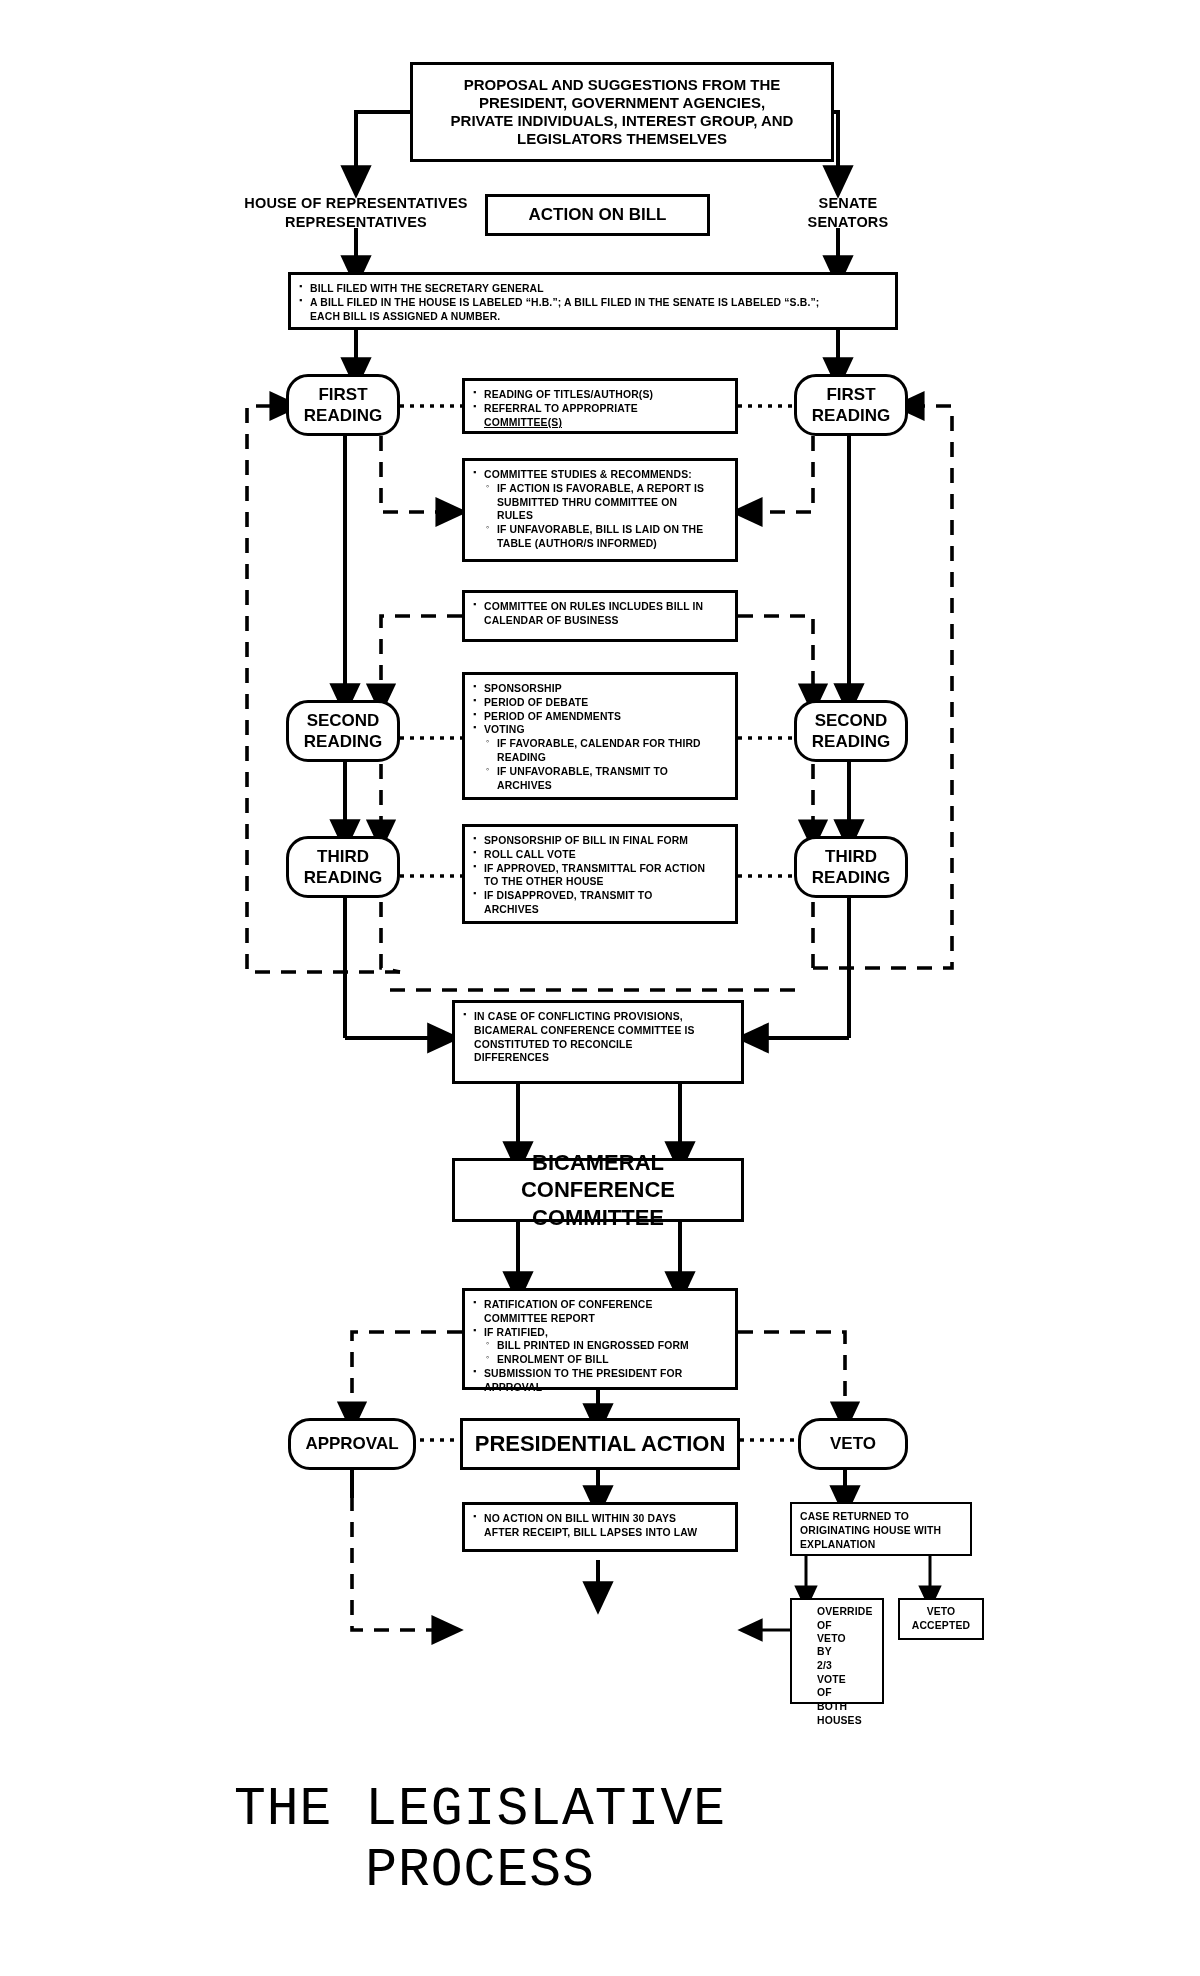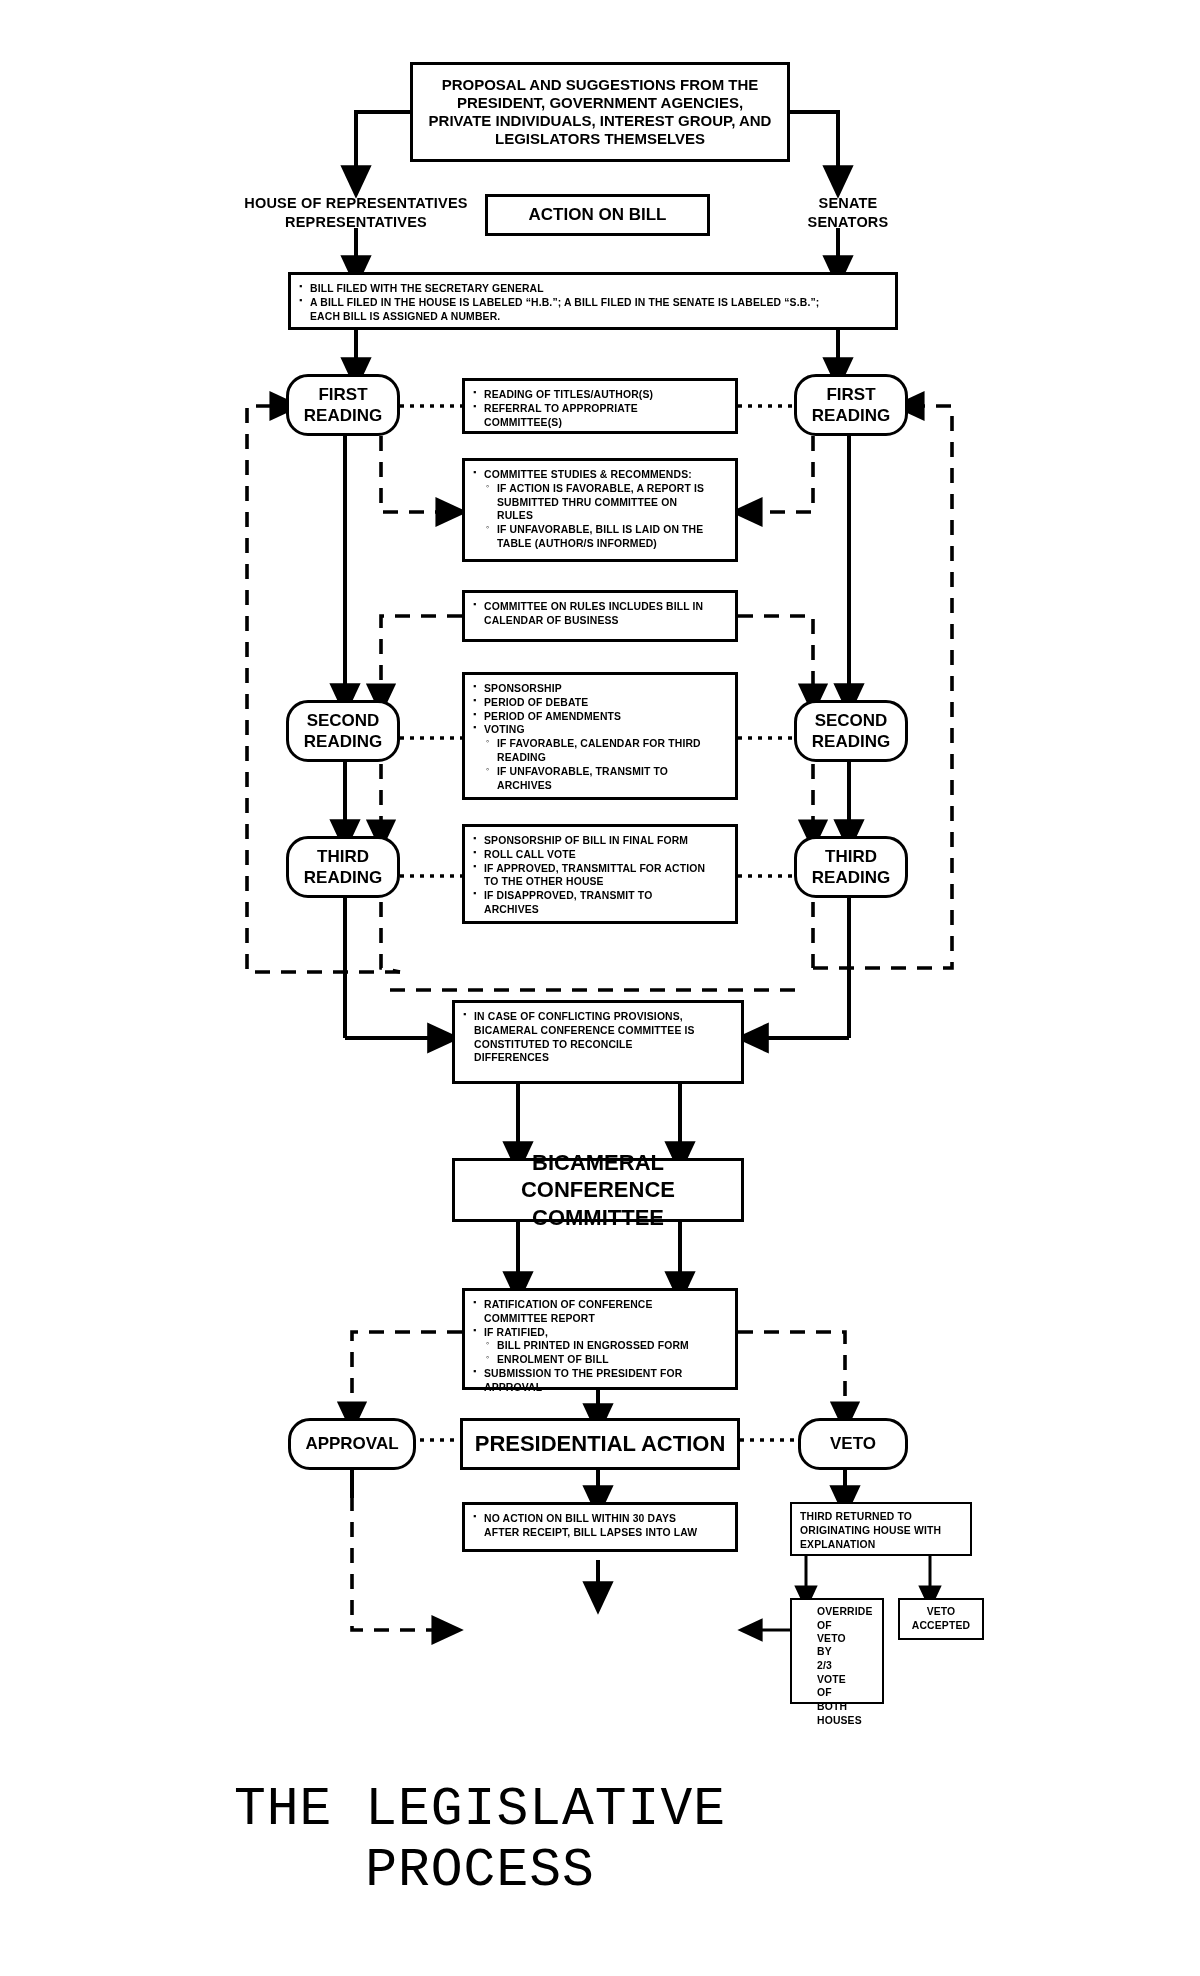--- a/index.html
+++ b/index.html
@@ -126,21 +126,21 @@
 
       <path d="M390,990 L805,990"></path>
 
       <path d="M462,1332 L352,1332 L352,1418" marker-end="url(#arS)"></path>
       <path d="M352,1470 L352,1630 L448,1630" marker-end="url(#arS)"></path>
 
       <path d="M738,1332 L845,1332 L845,1418" marker-end="url(#arS)"></path>
     </g>
   </svg>
 
-  <div class="node" style="left:410px;top:62px;width:380px;height:100px;padding:20px 10px;">
+  <div class="node" style="left:410px;top:62px;width:424px;height:100px;padding:20px 10px;">
     <div class="title-sm">
       <div>PROPOSAL AND SUGGESTIONS FROM THE</div>
       <div>PRESIDENT, GOVERNMENT AGENCIES,</div>
       <div>PRIVATE INDIVIDUALS, INTEREST GROUP, AND</div>
       <div>LEGISLATORS THEMSELVES</div>
     </div>
   </div>
 
   <div class="plain-label" style="left:176px;top:194px;width:360px;">
     <div>HOUSE OF REPRESENTATIVES</div>
@@ -175,21 +175,21 @@
     <div class="title-md">
       <div>FIRST</div>
       <div>READING</div>
     </div>
   </div>
 
   <div class="detail" style="left:462px;top:378px;width:276px;height:56px;">
     <ul>
       <li class="b1">READING OF TITLES/AUTHOR(S)</li>
       <li class="b1">REFERRAL TO APPROPRIATE</li>
-      <li class="nobullet" style="padding-left:13px;">COMMITTEE(S)</li>
+      <li class="nobullet" style="padding-left:13px;text-decoration:underline;">COMMITTEE(S)</li>
     </ul>
   </div>
 
   <div class="detail" style="left:462px;top:458px;width:276px;height:104px;">
     <ul>
       <li class="b1">COMMITTEE STUDIES &amp; RECOMMENDS:</li>
       <li class="b2">IF ACTION IS FAVORABLE, A REPORT IS</li>
       <li class="nobullet" style="padding-left:26px;">SUBMITTED THRU COMMITTEE ON</li>
       <li class="nobullet" style="padding-left:26px;">RULES</li>
       <li class="b2">IF UNFAVORABLE, BILL IS LAID ON THE</li>
@@ -298,21 +298,21 @@
 
   <div class="detail" style="left:462px;top:1502px;width:276px;height:50px;">
     <ul>
       <li class="b1">NO ACTION ON BILL WITHIN 30 DAYS</li>
       <li class="nobullet" style="padding-left:13px;">AFTER RECEIPT, BILL LAPSES INTO LAW</li>
     </ul>
   </div>
 
   <div class="detail thin" style="left:790px;top:1502px;width:182px;height:54px;padding:6px 6px;">
     <ul>
-      <li class="nobullet">THIRD RETURNED TO</li>
+      <li class="nobullet">CASE RETURNED TO</li>
       <li class="nobullet">ORIGINATING HOUSE WITH</li>
       <li class="nobullet">EXPLANATION</li>
     </ul>
   </div>
 
 
   <div class="detail thin" style="left:790px;top:1598px;width:94px;height:106px;padding:5px 23px;">
     <ul>
       <li class="nobullet">OVERRIDE</li>
       <li class="nobullet">OF VETO BY</li>

